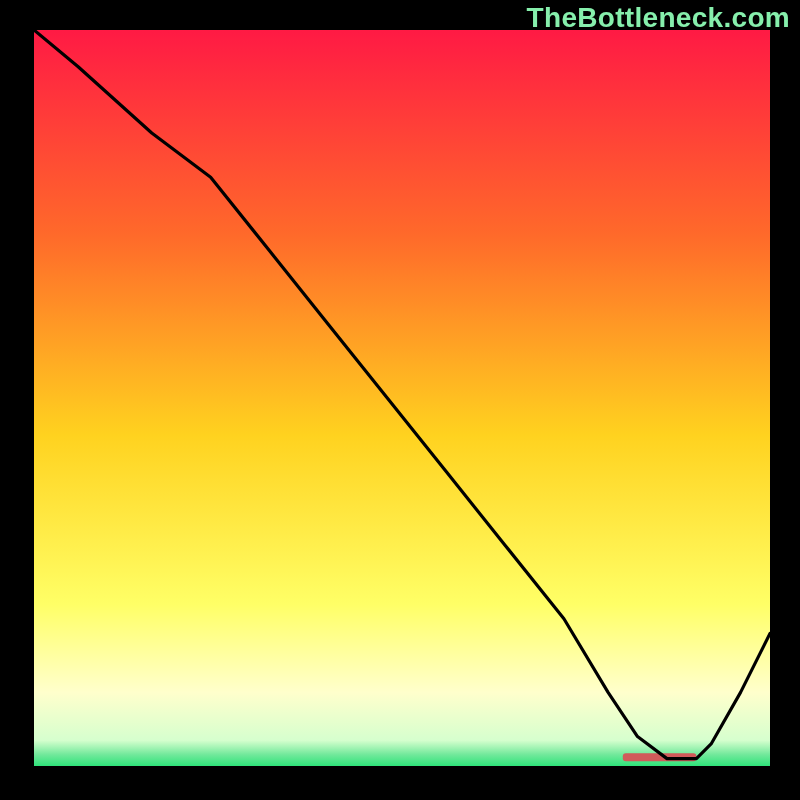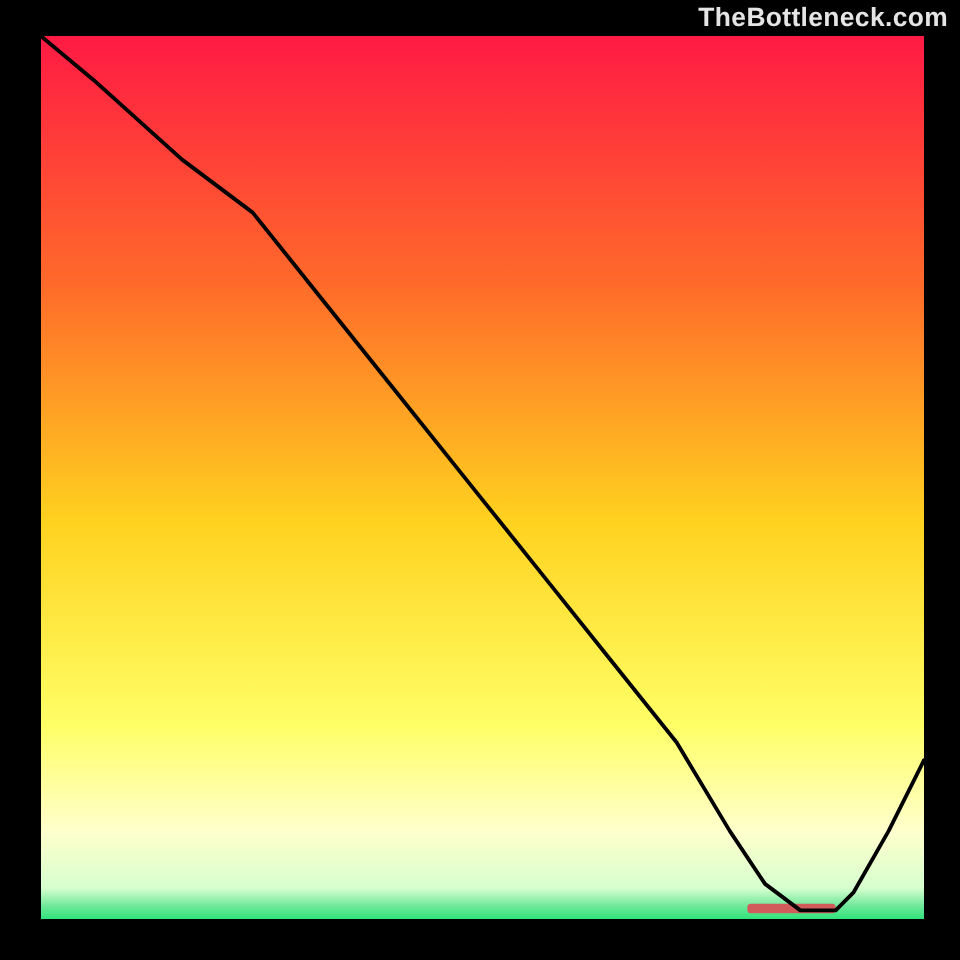--- a/index.html
+++ b/index.html
@@ -14,23 +14,23 @@
   .frame {
     position: relative;
     width: 800px;
     height: 800px;
     background: #000;
   }
   .attribution {
     position: absolute;
     top: 2px;
     right: 10px;
-    font-size: 22px;
+    font-size: 28px;
     font-weight: 600;
-    color: #e5e5e5;
+    color: #86efac;
     letter-spacing: 0.3px;
   }
   .plot {
     position: absolute;
     left: 30px;
     top: 30px;
     width: 740px;
     height: 740px;
     box-sizing: border-box;
     border-left: 4px solid #000;

